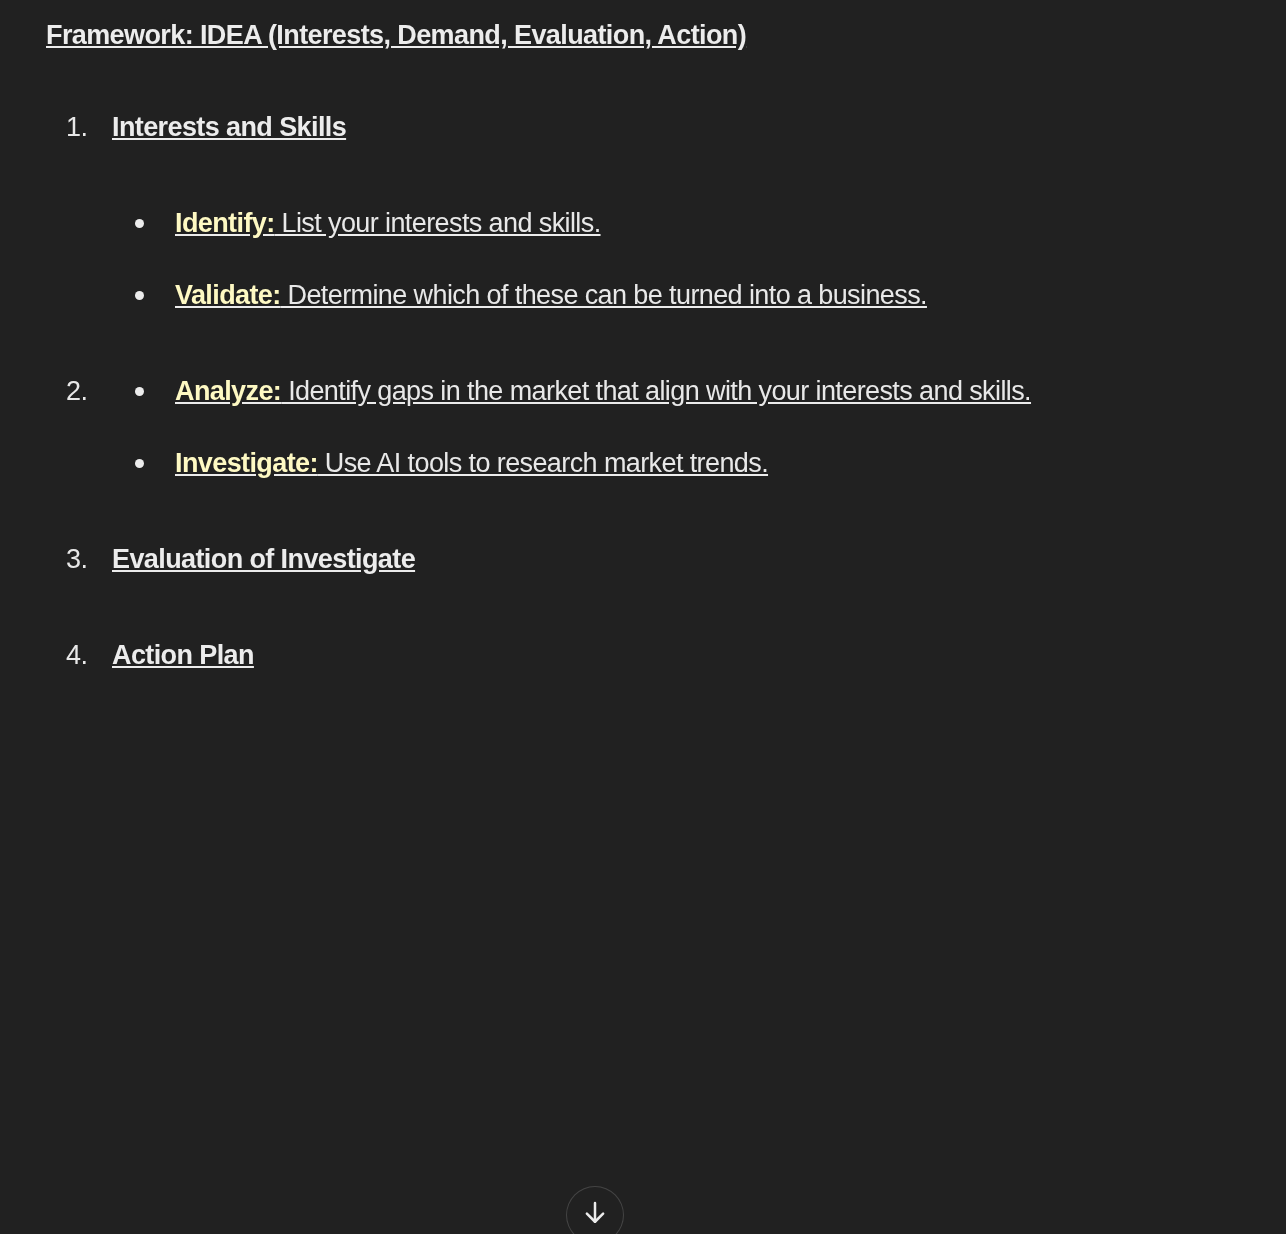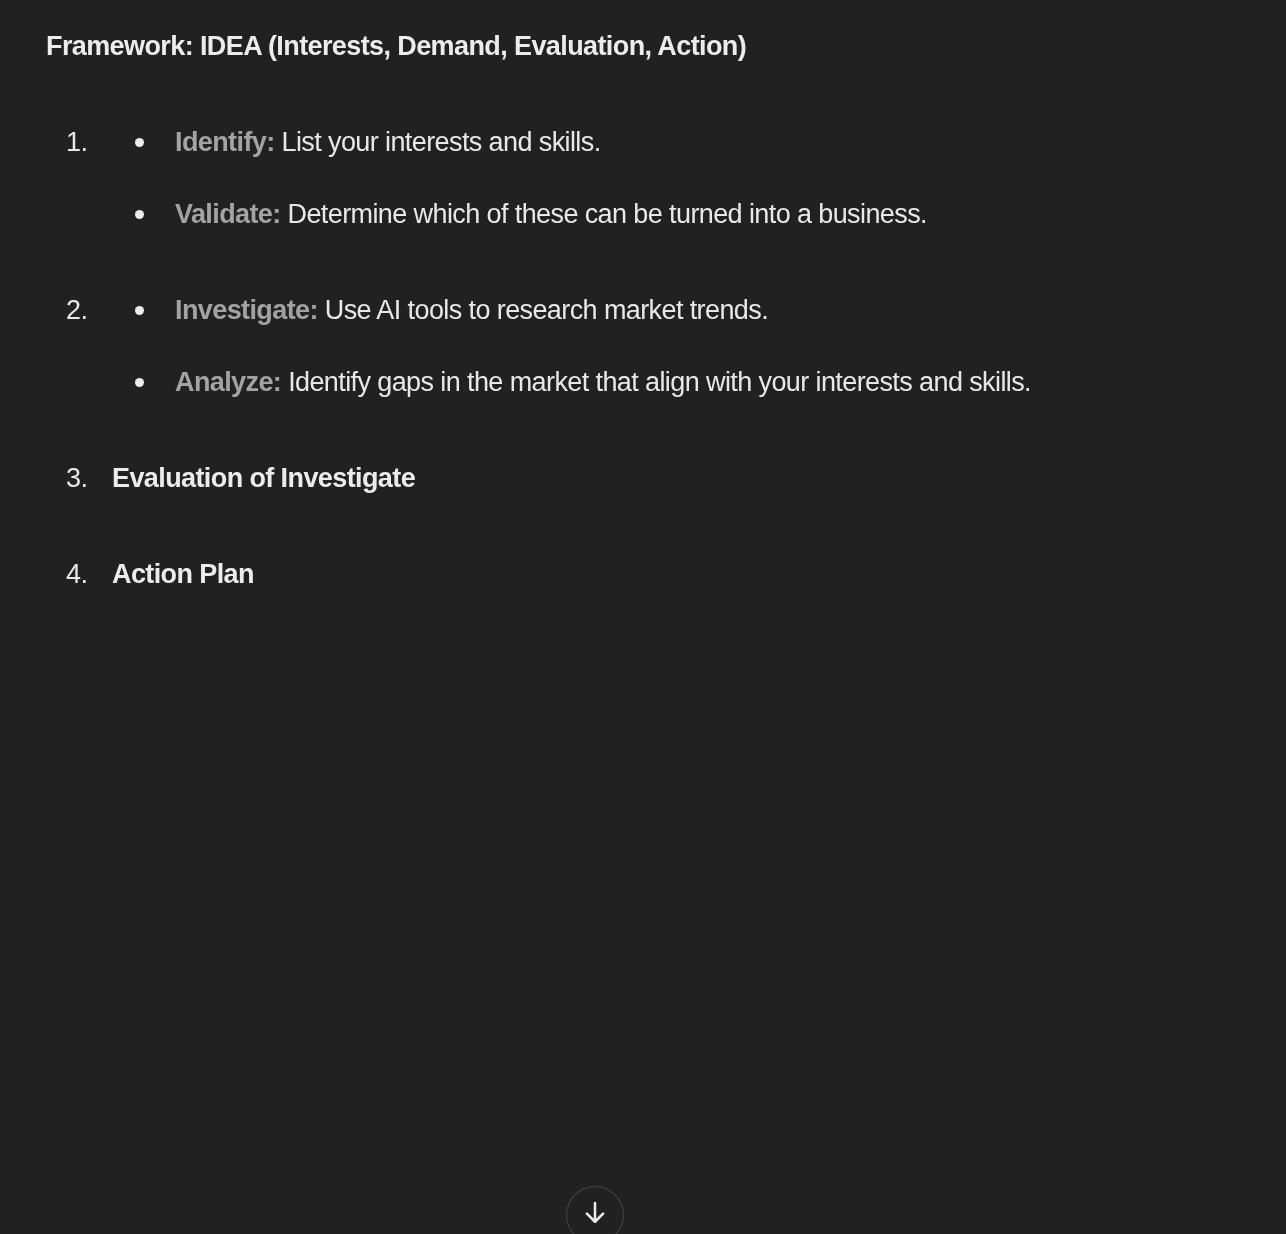--- a/index.html
+++ b/index.html
@@ -7,21 +7,22 @@
   body {
     width: 1286px;
     height: 1234px;
     background: #212121;
     color: #ececec;
     font-family: "Liberation Sans", sans-serif;
     overflow: hidden;
     position: relative;
   }
   .doc {
-    padding: 19px 40px 0 46px;
+    padding: 8px 40px 0 46px;
+    text-decoration: underline;
   }
   .title {
     font-size: 27px;
     font-weight: 700;
     line-height: 55px;
     letter-spacing: -0.6px;
     margin: 0 0 37px 0;
   }
   .sec-heading {
     position: relative;
@@ -51,21 +52,21 @@
   .bullets .bullet:last-child { margin-bottom: 41px; }
   .dot {
     position: absolute;
     left: 89px;
     top: 23px;
     width: 9px;
     height: 9px;
     border-radius: 50%;
     background: #ececec;
   }
-  .lead { font-weight: 700; color: #a3a3a3; }
+  .lead { font-weight: 700; color: #fef9c3; }
   .btext { white-space: pre-line; text-align: right; }
   .scroll-btn {
     position: absolute;
     left: 566px;
     top: 1186px;
     width: 58px;
     height: 58px;
     border-radius: 50%;
     border: 1px solid rgba(255,255,255,0.16);
     background: #212121;
@@ -80,45 +81,46 @@
 </head>
 <body>
 
 <div class="doc">
 
   <p class="title">Framework: IDEA (Interests, Demand, Evaluation, Action)</p>
 
   <div class="section">
     <div class="sec-heading">
       <span class="sec-num">1.</span>
+      <span class="sec-title">Interests and Skills</span>
     </div>
     <div class="bullets">
       <div class="bullet">
         <span class="dot"></span>
         <span class="lead">Identify:</span><span class="btext"> List your interests and skills.</span>
       </div>
       <div class="bullet">
         <span class="dot"></span>
         <span class="lead">Validate:</span><span class="btext"> Determine which of these can be turned into a business.</span>
       </div>
     </div>
   </div>
 
   <div class="section">
     <div class="sec-heading">
       <span class="sec-num">2.</span>
     </div>
     <div class="bullets">
       <div class="bullet">
         <span class="dot"></span>
-        <span class="lead">Investigate:</span><span class="btext"> Use AI tools to research market trends.</span>
+        <span class="lead">Analyze:</span><span class="btext"> Identify gaps in the market that align with your interests and skills.</span>
       </div>
       <div class="bullet">
         <span class="dot"></span>
-        <span class="lead">Analyze:</span><span class="btext"> Identify gaps in the market that align with your interests and skills.</span>
+        <span class="lead">Investigate:</span><span class="btext"> Use AI tools to research market trends.</span>
       </div>
     </div>
   </div>
 
   <div class="section">
     <div class="sec-heading">
       <span class="sec-num">3.</span>
       <span class="sec-title">Evaluation of Investigate</span>
     </div>
   </div>

